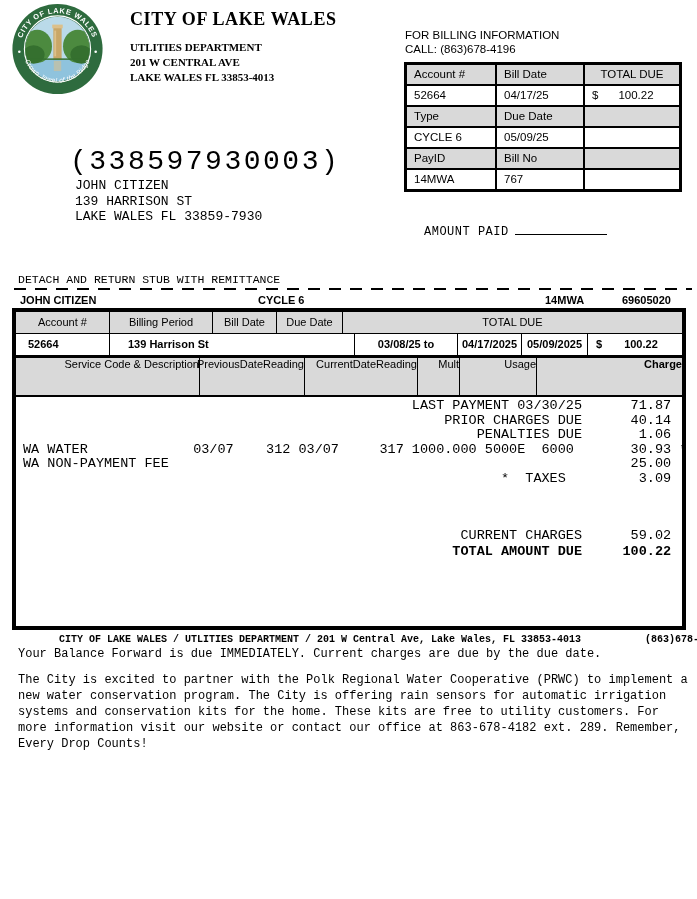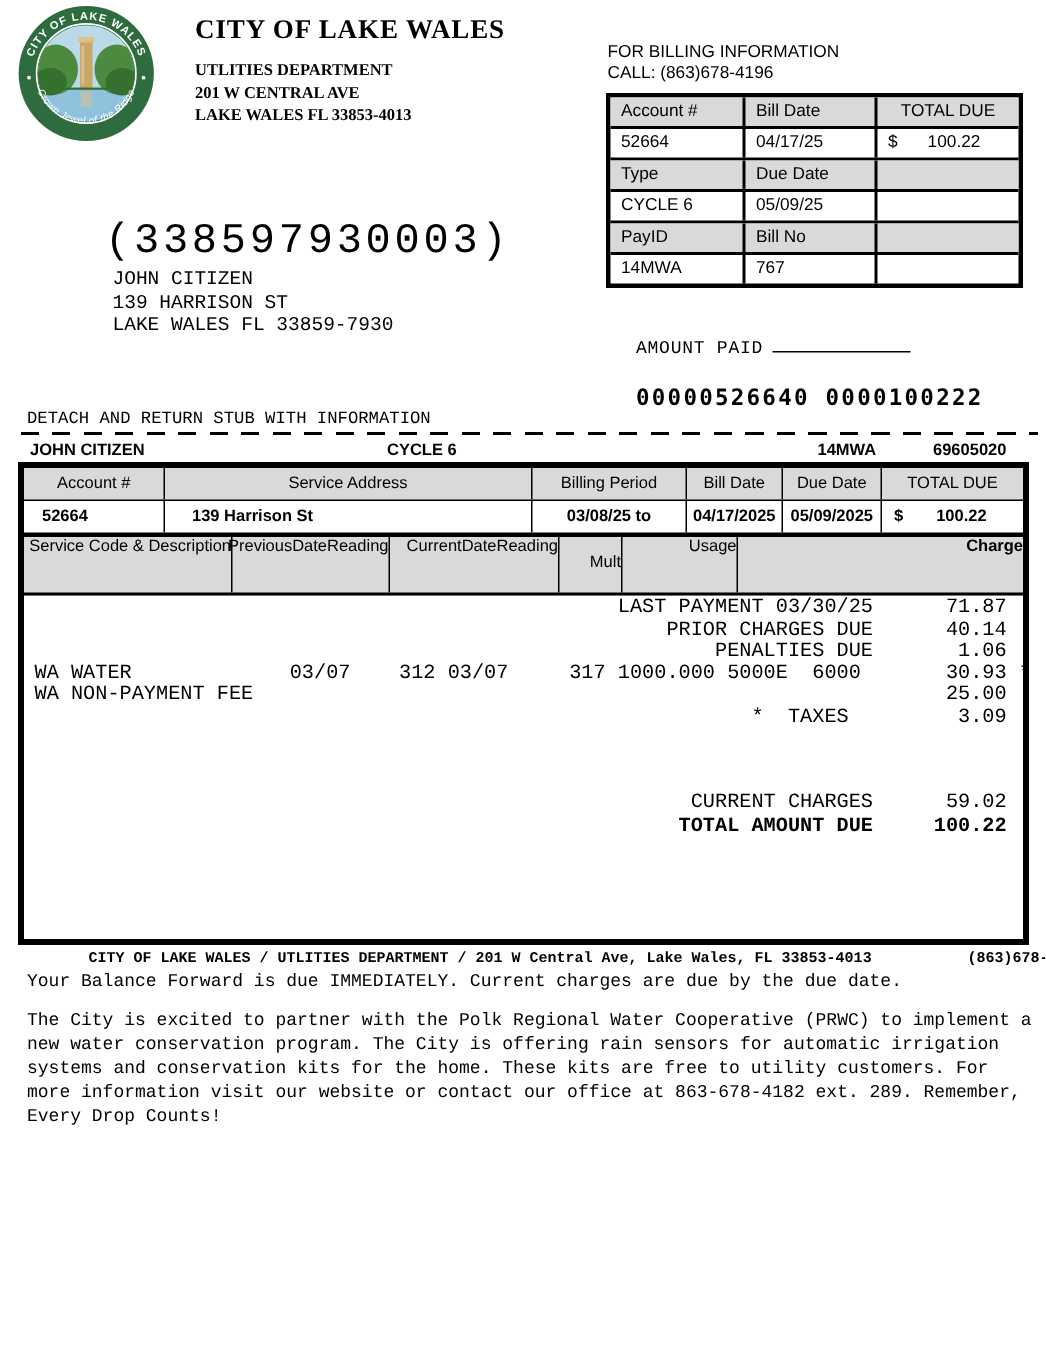--- a/index.html
+++ b/index.html
@@ -57,22 +57,22 @@
   .w-bd{width:64px;} .w-dd{width:66px;} .w-td{flex:1;}
   .tc{text-align:center;}
   .pad1{padding-left:12px;} .pad2{padding-left:18px;}
   .dollar-cell .amt{margin-left:22px;}
   .dollar-cell{padding-left:8px;}
 
   .mt-h2{display:flex;height:37px;background:#d9d9d9;border-bottom:2px solid #000;font-size:11px;}
   .mt-h2 > div{border-right:1.5px solid #000;box-sizing:border-box;display:flex;
                flex-direction:row;justify-content:flex-end;padding-bottom:3px;}
   .mt-h2 > div:last-child{border-right:none;font-weight:bold;}
-  .h2-desc{width:139px;} .h2-prev{width:105px;} .h2-curr{width:113px;}
-  .h2-mult{width:42px;align-items:center;} .h2-usage{width:77px;} .h2-ya{width:68px;} .h2-charge{flex:1;}
+  .h2-desc{width:184px;} .h2-prev{width:105px;} .h2-curr{width:113px;}
+  .h2-mult{width:42px;} .h2-usage{width:77px;} .h2-ya{width:68px;} .h2-charge{flex:1;}
   .h2-label{text-align:center;}
   .h2-sub{display:flex;}
   .h2-sub span{flex:1;text-align:right;}
 
   .mt-body{position:relative;height:173px;font-family:"Liberation Mono",monospace;
            font-size:13.5px;}
   .mt-body .detail{position:absolute;top:2px;left:7px;line-height:14.6px;white-space:pre;}
   .mt-body .cur{position:absolute;bottom:27px;left:7px;white-space:pre;text-align:right;}
   .mt-body .tot{position:absolute;bottom:11px;left:7px;white-space:pre;font-weight:bold;}
 
@@ -169,34 +169,32 @@
   <div class="abs mail">
     <div>JOHN CITIZEN</div>
     <div>139 HARRISON ST</div>
     <div>LAKE WALES FL 33859-7930</div>
   </div>
 
   <div class="abs amount-paid">
     <span>AMOUNT PAID</span><span class="line"></span>
   </div>
 
-  <div class="abs ocr">00000526640  0000100222</div>
-
-  <div class="abs detach">DETACH AND RETURN STUB WITH INFORMATION</div>
+
+  <div class="abs detach">DETACH AND RETURN STUB WITH REMITTANCE</div>
   <div class="abs dashline"></div>
 
   <div class="abs stubinfo" style="left:20px;">JOHN CITIZEN</div>
   <div class="abs stubinfo" style="left:258px;">CYCLE 6</div>
   <div class="abs stubinfo" style="left:545px;">14MWA</div>
   <div class="abs stubinfo" style="left:622px;">69605020</div>
 
   <div class="abs main-table">
     <div class="mt-h1">
       <div class="w-acct tc">Account #</div>
-      <div class="w-addr tc">Service Address</div>
       <div class="w-bp tc">Billing Period</div>
       <div class="w-bd tc">Bill Date</div>
       <div class="w-dd tc">Due Date</div>
       <div class="w-td tc">TOTAL DUE</div>
     </div>
     <div class="mt-v1">
       <div class="w-acct pad1">52664</div>
       <div class="w-addr pad2">139 Harrison St</div>
       <div class="w-bp tc">03/08/25 to 04/07/25</div>
       <div class="w-bd tc">04/17/2025</div>

